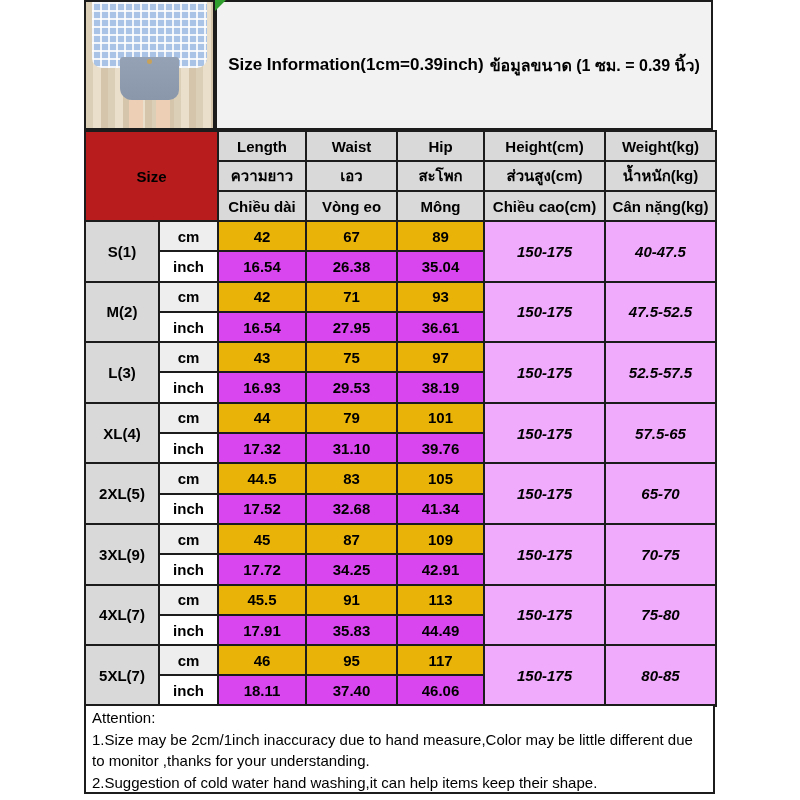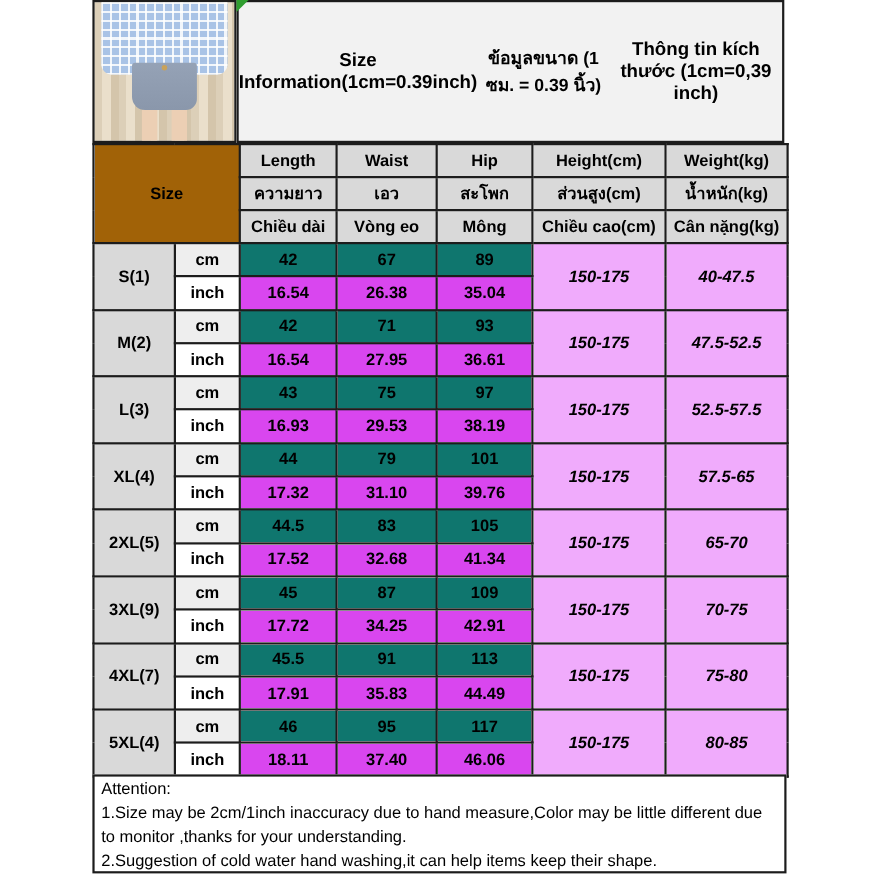--- a/index.html
+++ b/index.html
@@ -51,26 +51,26 @@
   .size-table{
     position:absolute;left:84px;top:130px;width:631px;
     border-collapse:collapse;table-layout:fixed;
   }
   .size-table th,.size-table td{
     border:2px solid #1c1c1c;text-align:center;vertical-align:middle;
     font-weight:bold;font-size:15px;padding:0;overflow:hidden;
   }
   .hrow{height:30px;}
   .brow{height:30.3px;}
-  .size-cell{background:#a16207;font-size:30px;}
+  .size-cell{background:#b91c1c;font-size:30px;}
   .hcell{background:#d9d9d9;}
   .size-label{background:#d9d9d9;}
   .unit-cm{background:#eeeeee;}
   .unit-inch{background:#ffffff;}
-  .val-cm{background:#0f766e;margin-top:30px;}
+  .val-cm{background:#eab308;margin-top:30px;}
   .val-inch{background:#d946ef;}
   .range{background:#f0abfc;font-style:italic;}
 
   
   .attention{
     position:absolute;left:84px;top:704px;width:631px;height:90px;
     border:2px solid #1c1c1c;box-sizing:border-box;background:#fff;
     padding:1px 6px 16px 6px;font-size:15px;line-height:21.5px;font-weight:normal;
   }
   .attention div{white-space:normal;}
@@ -84,21 +84,20 @@
     <div class="shirt"></div>
     <div class="skirt"></div>
     <div class="skirt-button"></div>
     <div class="leg-left"></div>
     <div class="leg-right"></div>
   </div>
 
   <div class="title-panel">
     <div class="title-en">Size Information(1cm=0.39inch)</div>
     <div class="title-th">ข้อมูลขนาด (1 ซม. = 0.39 นิ้ว)</div>
-    <div class="title-vi">Thông tin kích thước (1cm=0,39 inch)</div>
   </div>
   <div class="green-corner"></div>
 
   <table class="size-table">
     <colgroup>
       <col style="width:74px">
         <col style="width:59px">
         <col style="width:88px">
       <col style="width:91px">
         <col style="width:87px">
@@ -235,21 +234,21 @@
         <td class="range" rowspan="2">75-80</td>
       </tr>
       <tr class="brow">
         <td class="unit-inch">inch</td>
         <td class="val-inch">17.91</td>
         <td class="val-inch">35.83</td>
         <td class="val-inch">44.49</td>
       </tr>
 
       <tr class="brow">
-        <td class="size-label" rowspan="2">5XL(4)</td>
+        <td class="size-label" rowspan="2">5XL(7)</td>
         <td class="unit-cm">cm</td>
         <td class="val-cm">46</td>
         <td class="val-cm">95</td>
         <td class="val-cm">117</td>
         <td class="range" rowspan="2">150-175</td>
         <td class="range" rowspan="2">80-85</td>
       </tr>
       <tr class="brow">
         <td class="unit-inch">inch</td>
         <td class="val-inch">18.11</td>

